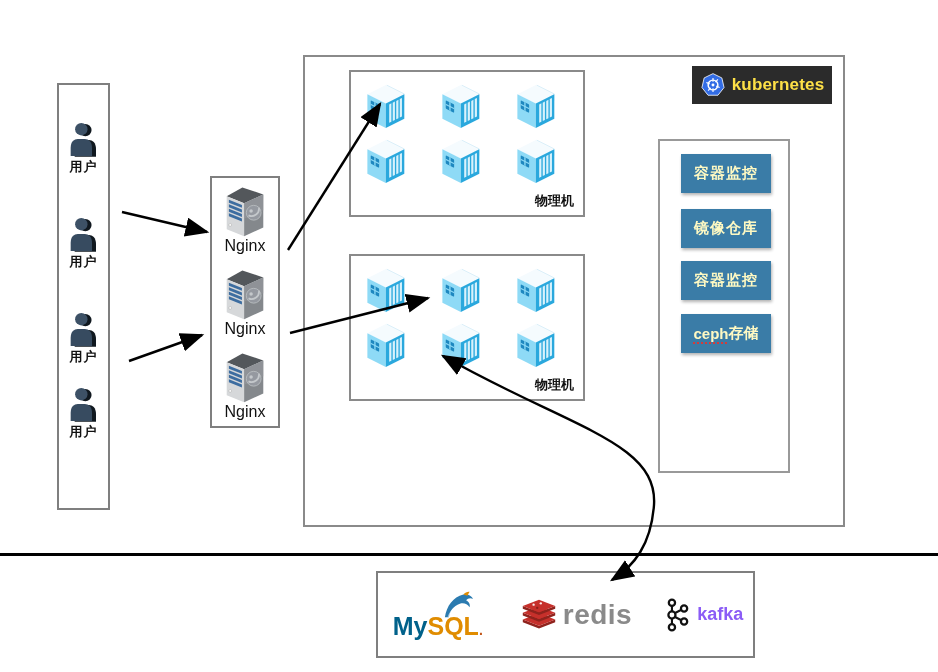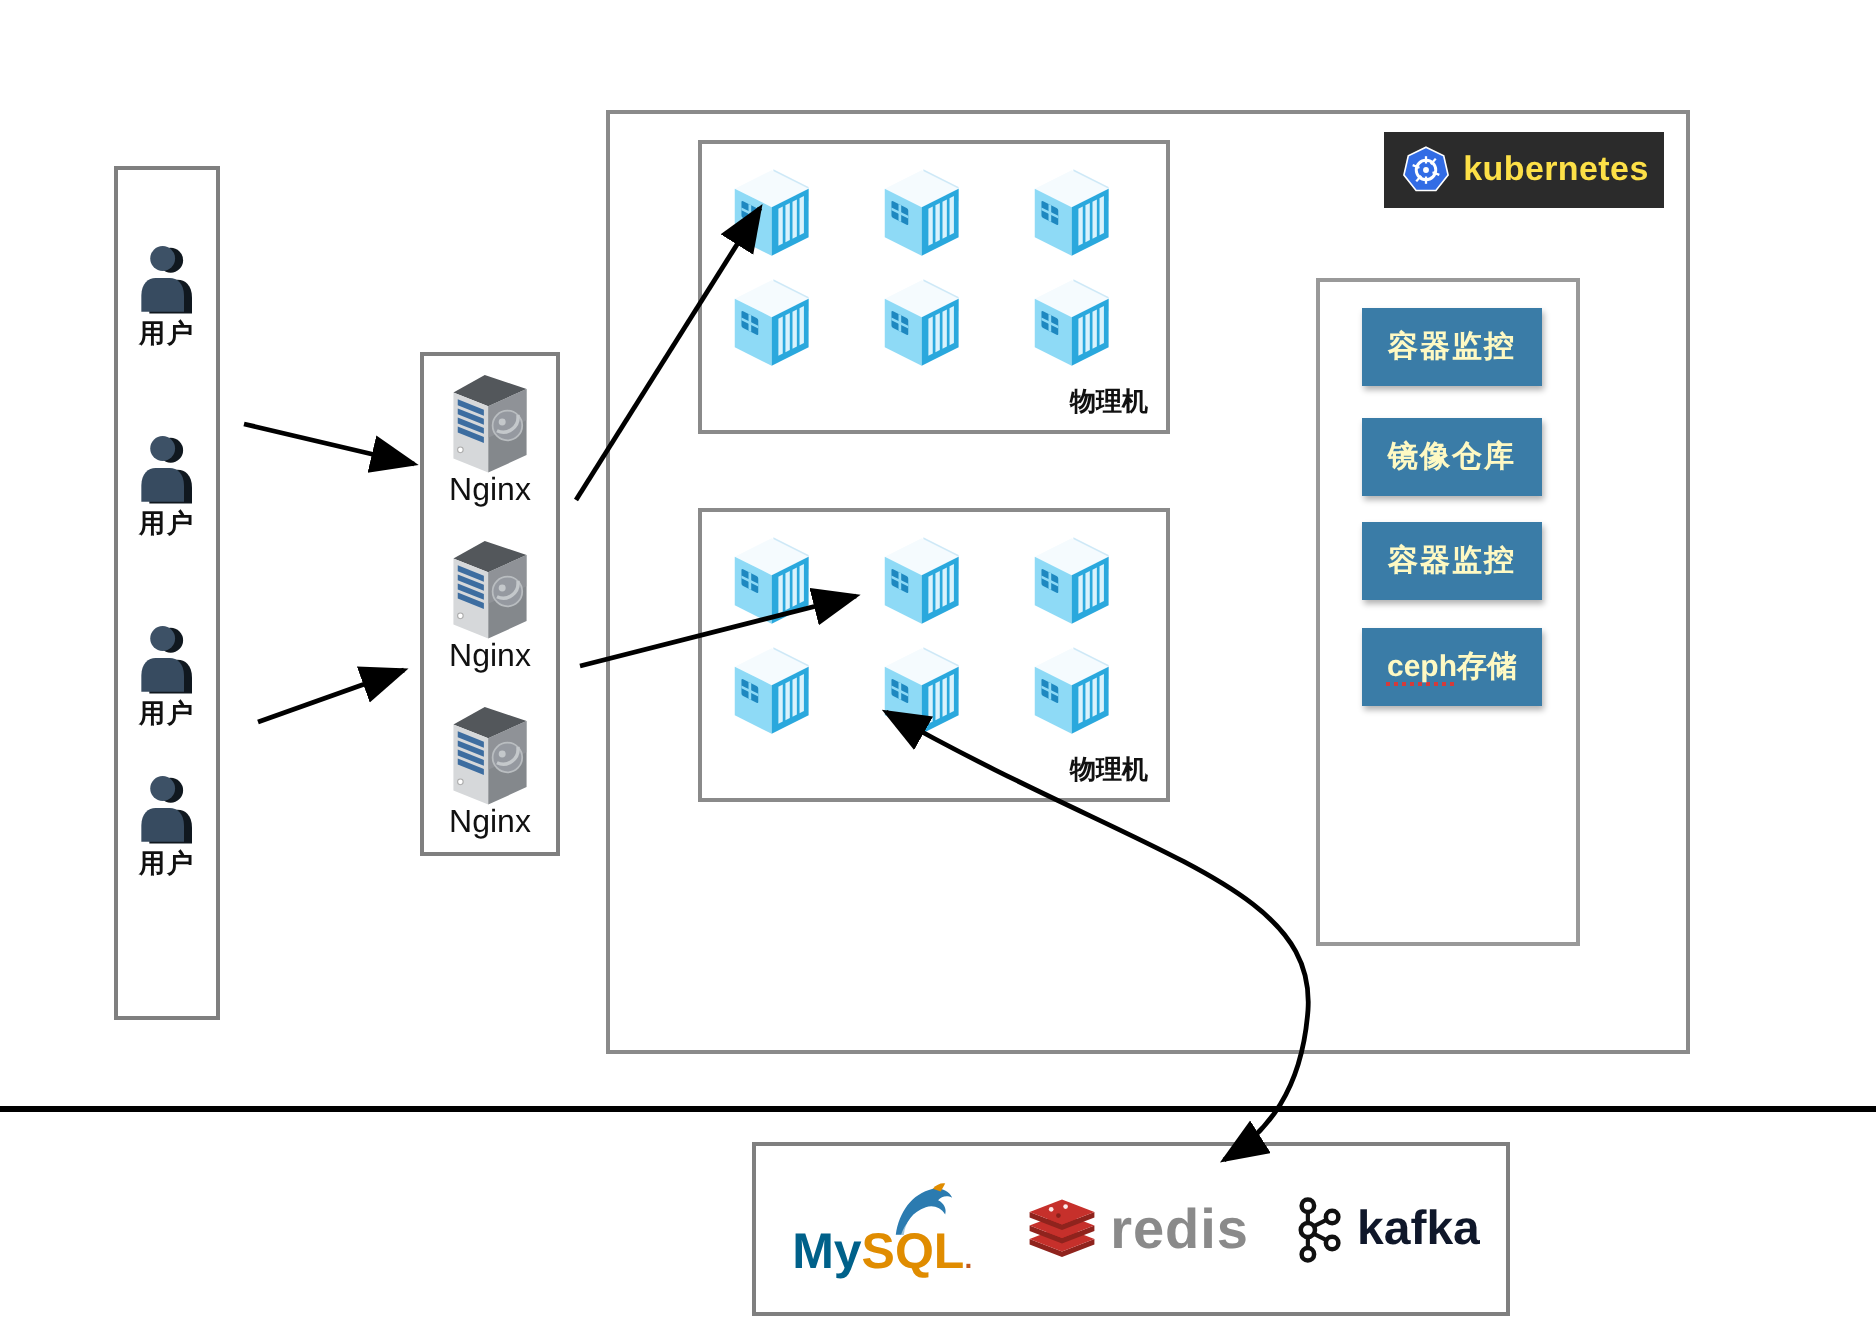--- a/index.html
+++ b/index.html
@@ -29,30 +29,30 @@
   .machine-label{position:absolute;right:9px;bottom:5px;font-size:13px;font-weight:bold;}
   .services-panel{position:absolute;left:353px;top:82px;width:132px;height:334px;border:2px solid #999;box-sizing:border-box;background:#fff;}
   .svc-btn{position:absolute;left:21px;width:90px;height:39px;background:#3a7ca7;border:none;
            color:#fef9c3;font-weight:bold;font-size:15px;letter-spacing:1px;cursor:pointer;
            font-family:inherit;box-shadow:1px 2px 3px rgba(0,0,0,.3);display:flex;align-items:center;justify-content:center;}
   .svc-1{top:13px;} .svc-2{top:68px;} .svc-3{top:120px;} .svc-4{top:173px;letter-spacing:0;}
   .ceph-underline{text-decoration:underline dotted #d43b3b 2px;text-underline-offset:3px;}
   
   .divider{position:absolute;left:0;top:553px;width:938px;height:0;border-top:3px solid #000;}
   
-  .middleware-panel{left:376px;top:571px;width:379px;height:87px;display:flex;align-items:center;justify-content:center;gap:22px;}
+  .middleware-panel{left:376px;top:571px;width:379px;height:87px;display:flex;align-items:center;justify-content:center;gap:33px;}
   .mysql-logo{position:relative;display:flex;flex-direction:column;align-items:center;width:100px;}
   .mysql-dolphin{width:38px;height:30px;align-self:flex-end;margin-right:10px;margin-bottom:-6px;}
   .mysql-text{font-size:25px;font-weight:bold;line-height:1;}
   .mysql-my{color:#00618a;} .mysql-sql{color:#e08c00;} .mysql-dot{color:#c2571b;font-size:14px;}
   .redis-logo,.kafka-logo{display:flex;align-items:center;gap:6px;}
   .redis-logo svg{width:36px;height:32px;}
   .redis-text{font-size:28px;font-weight:bold;color:#8a8a8a;letter-spacing:.5px;}
   .kafka-logo svg{width:26px;height:36px;}
-  .kafka-text{font-size:24px;font-weight:bold;color:#0f172a;}
+  .kafka-text{font-size:18px;font-weight:bold;color:#8b5cf6;}
   
   .arrows{position:absolute;left:0;top:0;width:938px;height:672px;z-index:10;pointer-events:none;}
   .hidden-defs{position:absolute;width:0;height:0;overflow:hidden;}
 </style>
 </head>
 <body>
 
 <svg class="hidden-defs" aria-hidden="true">
   <defs>
     <symbol id="icon-user" viewBox="0 0 36 40">

